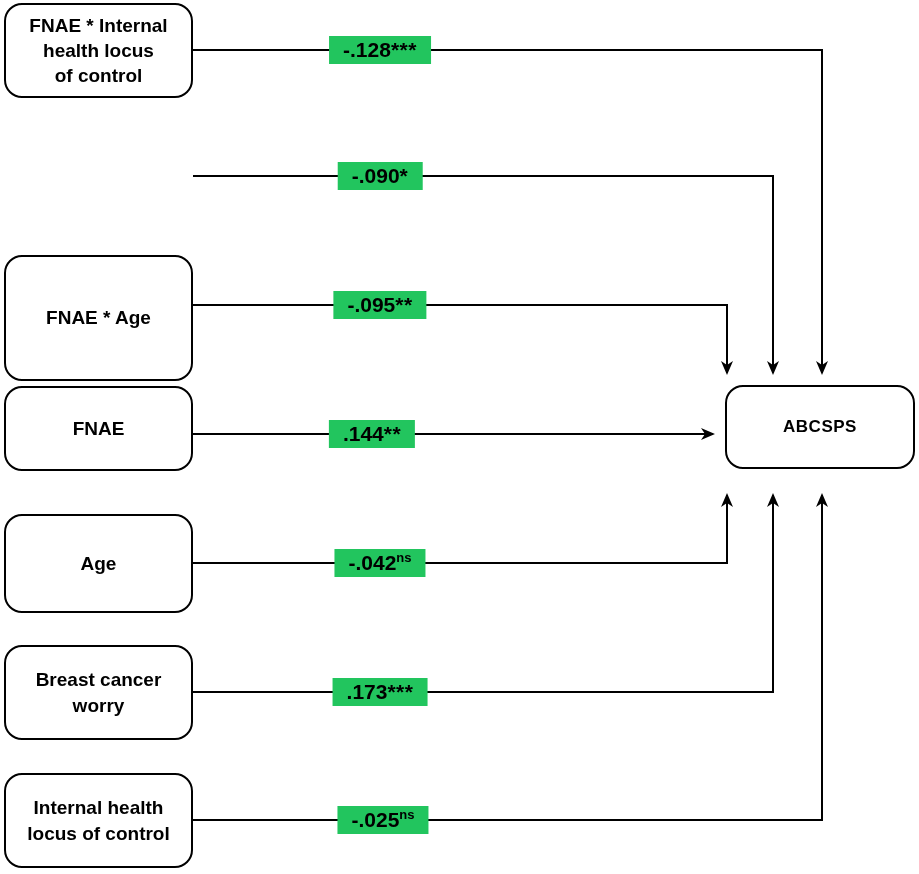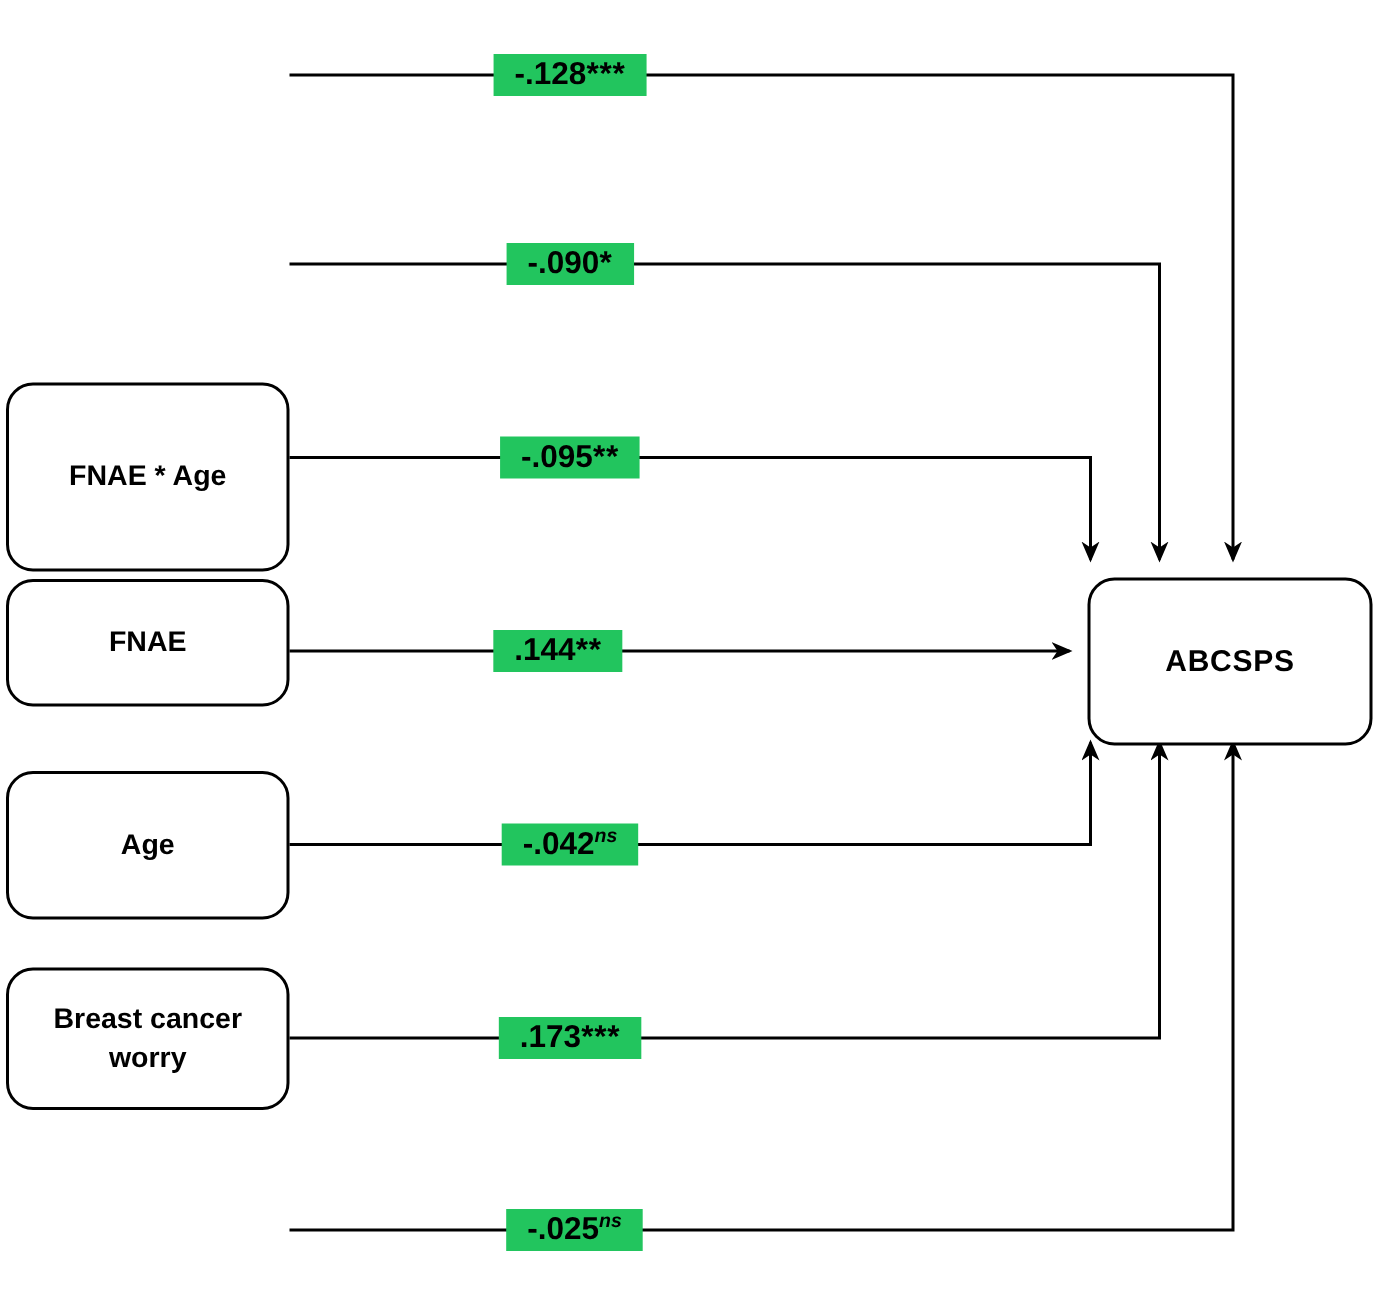--- a/index.html
+++ b/index.html
@@ -44,37 +44,36 @@
     color: #000000;
   }
   .node .node-label {
     white-space: pre-line;
     padding: 0 6px;
   }
   .node.outcome {
     left: 725px;
     top: 385px;
     width: 190px;
-    height: 112px;
-    font-size: 20px;
+    height: 84px;
+    font-size: 17px;
     letter-spacing: 0.5px;
   }
   .coef {
     position: absolute;
     transform: translate(-50%, -50%);
     background: #22c55e;
     padding: 2px 14px;
     font-weight: bold;
     font-size: 21px;
     color: #000000;
     white-space: nowrap;
   }
   .coef sup {
     font-size: 0.62em;
-    font-style: italic;
     font-weight: bold;
     vertical-align: super;
     line-height: 0;
     margin-top: 44px;
   }
   .coef .stars {
     letter-spacing: 0.5px;
   }
 </style>
 </head>
@@ -90,32 +89,41 @@
     </defs>
     <path class="edge" d="M193 50 H822 V373" marker-end="url(#arrow)"></path>
     <path class="edge" d="M193 176 H773 V373" marker-end="url(#arrow)"></path>
     <path class="edge" d="M193 305 H727 V373" marker-end="url(#arrow)"></path>
     <path class="edge" d="M193 434 H713" marker-end="url(#arrow)"></path>
     <path class="edge" d="M193 563 H727 V495" marker-end="url(#arrow)"></path>
     <path class="edge" d="M193 692 H773 V495" marker-end="url(#arrow)"></path>
     <path class="edge" d="M193 820 H822 V495" marker-end="url(#arrow)"></path>
   </svg>
 
+  <div class="node" style="left:4px; top:3px; height:95px">
+    <span class="node-label">FNAE * Internal
+health locus
+of control</span>
+  </div>
   <div class="node" style="left:4px; top:255px; height:126px">
     <span class="node-label">FNAE * Age</span>
   </div>
   <div class="node" style="left:4px; top:386px; height:85px">
     <span class="node-label">FNAE</span>
   </div>
   <div class="node" style="left:4px; top:514px; height:99px">
     <span class="node-label">Age</span>
   </div>
   <div class="node" style="left:4px; top:645px; height:95px">
     <span class="node-label">Breast cancer
 worry</span>
+  </div>
+  <div class="node" style="left:4px; top:773px; height:95px">
+    <span class="node-label">Internal health
+locus of control</span>
   </div>
 
   <div class="node outcome">
     <span class="node-label">ABCSPS</span>
   </div>
 
   <span class="coef" style="left:380px; top:50px"><span>-.128</span><span class="stars">***</span><sup></sup></span>
 
   <span class="coef" style="left:380px; top:176px"><span>-.090</span><span class="stars">*</span><sup></sup></span>
 

